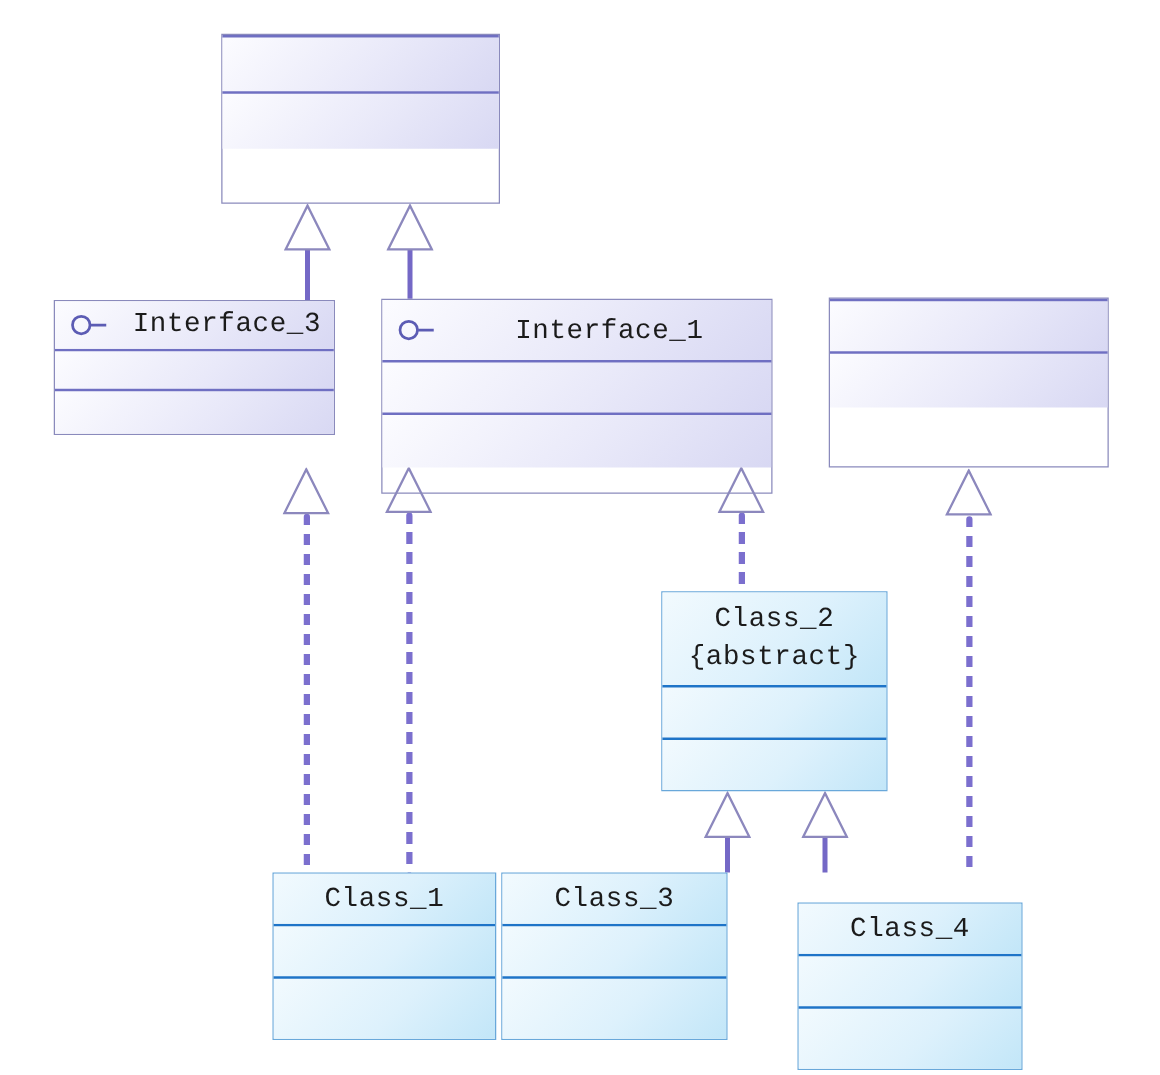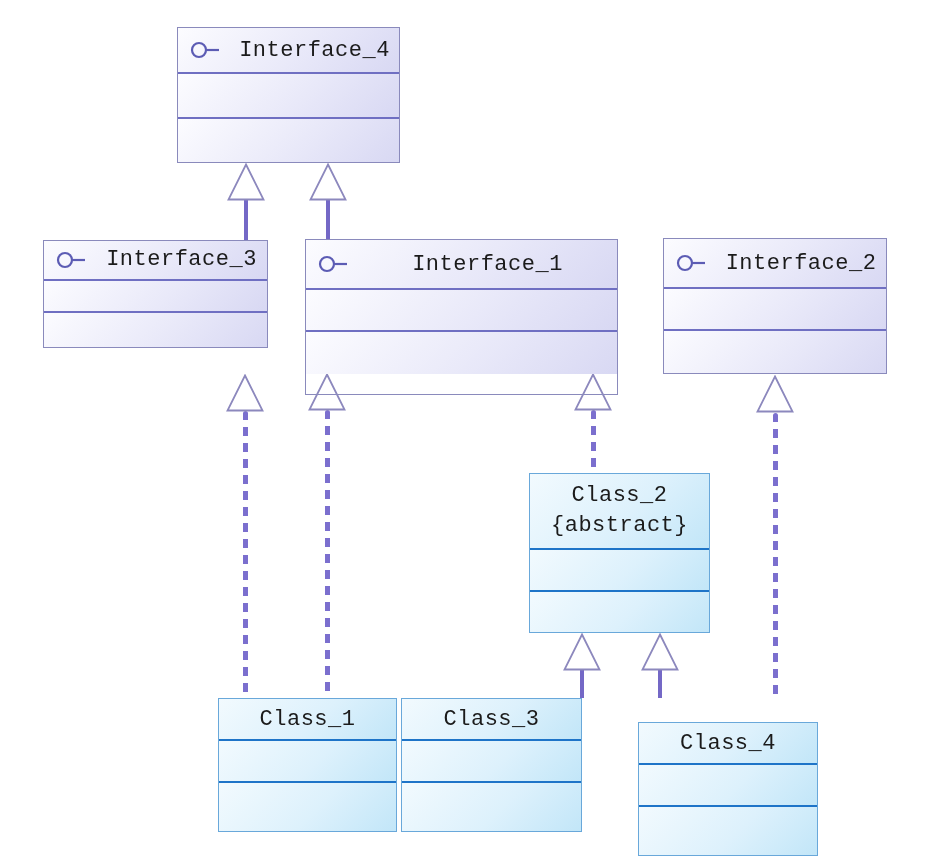--- a/index.html
+++ b/index.html
@@ -83,27 +83,20 @@
   </div>
 
   <div>
     <div class="line-solid" style="left:658px;top:669px;height:29px"></div>
     <svg class="tri" style="left:641px;top:633px" viewBox="0 0 38 38">
       <polygon points="19,1.5 36.5,36.5 1.5,36.5" fill="#ffffff" stroke="#8c88bd" stroke-width="1.8"></polygon>
     </svg>
   </div>
 
   <div class="node iface" style="left:177px;top:27px;width:223px;height:136px">
-    <div class="hdr" style="height:45px">
-      <svg class="lollipop" viewBox="0 0 32 20">
-        <circle cx="9" cy="10" r="7" fill="none" stroke="#5c5cb4" stroke-width="2.2"></circle>
-        <line x1="16.5" y1="10" x2="29" y2="10" stroke="#5c5cb4" stroke-width="2.2"></line>
-      </svg>
-      <span>Interface_4</span>
-    </div>
     <div class="comp" style="height:45px"></div>
     <div class="comp" style="height:46px"></div>
   </div>
 
   <div class="node iface" style="left:43px;top:240px;width:225px;height:108px">
     <div class="hdr" style="height:48px">
       <svg class="lollipop" viewBox="0 0 32 20">
         <circle cx="9" cy="10" r="7" fill="none" stroke="#5c5cb4" stroke-width="2.2"></circle>
         <line x1="16.5" y1="10" x2="29" y2="10" stroke="#5c5cb4" stroke-width="2.2"></line>
       </svg>
@@ -119,27 +112,20 @@
         <circle cx="9" cy="10" r="7" fill="none" stroke="#5c5cb4" stroke-width="2.2"></circle>
         <line x1="16.5" y1="10" x2="29" y2="10" stroke="#5c5cb4" stroke-width="2.2"></line>
       </svg>
       <span>Interface_1</span>
     </div>
     <div class="comp" style="height:42px"></div>
     <div class="comp" style="height:44px"></div>
   </div>
 
   <div class="node iface" style="left:663px;top:238px;width:224px;height:136px">
-    <div class="hdr" style="height:49px">
-      <svg class="lollipop" viewBox="0 0 32 20">
-        <circle cx="9" cy="10" r="7" fill="none" stroke="#5c5cb4" stroke-width="2.2"></circle>
-        <line x1="16.5" y1="10" x2="29" y2="10" stroke="#5c5cb4" stroke-width="2.2"></line>
-      </svg>
-      <span>Interface_2</span>
-    </div>
     <div class="comp" style="height:42px"></div>
     <div class="comp" style="height:45px"></div>
   </div>
 
   <div class="node cls" style="left:529px;top:473px;width:181px;height:160px">
     <div class="hdr hdr2" style="height:75px">
       <span>Class_2</span>
       <span>{abstract}</span>
     </div>
     <div class="comp" style="height:42px"></div>

